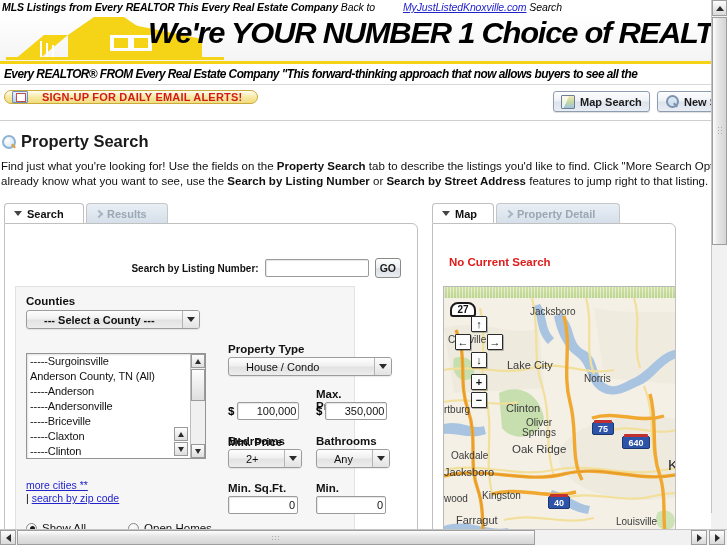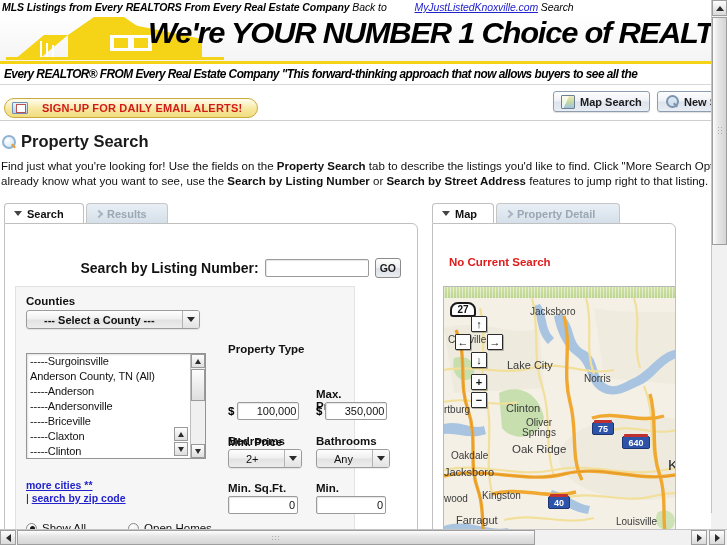--- a/index.html
+++ b/index.html
@@ -56,24 +56,24 @@
     transform: scaleX(0.99); transform-origin: left center;
   }
 
   
   .toolbar {
     position: absolute; left: 0; top: 86px; width: 711px; height: 35px;
     background: #fff; border-bottom: 1px solid #cfcfcf;
   }
   .signup {
     position: absolute; left: 4px; top: 4px;
-    width: 254px; height: 20px; border-radius: 11px;
+    width: 254px; height: 14px; border-radius: 11px;
     border: 1px solid #c9ab3d;
     background: linear-gradient(to bottom,#fffdf0 0%,#f7e9a4 52%,#f1dc7e 100%);
-    display: flex; align-items: center; padding-left: 7px; margin-top: 8px;
+    display: flex; align-items: center; padding-left: 7px;
   }
   .signup .mailicon {
     width: 16px; height: 12px; position: relative; flex: 0 0 auto;
     background: linear-gradient(to bottom,#eaf2fb,#b8d0ea);
     border: 1px solid #6d8fb5; border-radius: 1px;
   }
   .signup .mailicon:after {
     content:""; position:absolute; left: 3px; top: 1px; width: 8px; height: 7px;
     background: #fff; border: 1px solid #c05050;
   }
@@ -173,21 +173,21 @@
   #search-panel { left: 4px; top: 203px; width: 414px; height: 336px; }
   #search-panel .panel-body { height: 316px; }
   #tab-search { left: 0; width: 80px; }
   #tab-results { left: 82px; width: 82px; }
 
   .listingrow {
     position: absolute; left: 0; top: 34px; width: 100%;
     display: flex; align-items: center; justify-content: flex-end;
     padding-right: 16px;
   }
-  .listingrow .lbl { font-size: 14px; font-weight: bold; color: #111; margin-right: 6px; }
+  .listingrow .lbl { font-size: 10px; font-weight: bold; color: #111; margin-right: 6px; }
   .txtin {
     border: 1px solid #9b9b9b; border-radius: 2px;
     background: #fff; height: 18px; font-size: 11px;
     font-family: "Liberation Sans", sans-serif;
     padding: 0 2px; color: #111;
     box-shadow: inset 1px 1px 1px rgba(0,0,0,.10);
   }
   #listing-number-input { width: 104px; }
   #listing-go-button {
     margin-left: 6px; height: 20px; min-width: 26px;
@@ -266,21 +266,21 @@
     background: linear-gradient(to bottom,#fdfdfd,#dedede);
     border: 1px solid #9a9a9a; display: flex; align-items: center; justify-content: center;
   }
   .inner-sb .sbtn2.a { top: 0; } .inner-sb .sbtn2.b { top: 15px; }
   .inner-sb i { width: 0; height: 0; display: block;
     border-left: 3.5px solid transparent; border-right: 3.5px solid transparent; }
   .inner-sb .a i { border-bottom: 5px solid #2b2b2b; }
   .inner-sb .b i { border-top: 5px solid #2b2b2b; }
 
   .linkrow { position: absolute; left: 10px; font-size: 10.5px; }
-  .linkrow a { color: #2222cc; text-decoration: underline; font-weight: bold; }
+  .linkrow a { color: #2222cc; text-decoration: underline; font-weight: normal; }
   #more-cities-link-row { top: 192px; }
   #zip-link-row { top: 205px; }
 
   .radiorow { position: absolute; left: 10px; display: flex; align-items: center; font-size: 11.5px; color: #111; }
   #radio-row-1 { top: 235px; }
   #radio-row-2 { top: 253px; }
   .rdo {
     width: 11px; height: 11px; border-radius: 50%;
     border: 1px solid #888; background: radial-gradient(circle at 35% 30%,#ffffff,#e6e6e6);
     margin-right: 5px; position: relative; flex: 0 0 auto;
@@ -448,21 +448,21 @@
     position: absolute; right: 0; bottom: 16px; width: 16px; height: 16px;
     background: #f1f1f1;
   }
 </style>
 </head>
 <body>
 
 <div id="page">
 
   <div class="topstrap">
-    <span>MLS Listings from Every REALTORS From Every Real Estate Company</span>
+    <span>MLS Listings from Every REALTOR This Every Real Estate Company</span>
     <span class="lt">Back to</span>
     <a href="#">MyJustListedKnoxville.com</a>
     <span class="lt">Search</span>
   </div>
 
   <div class="banner">
     <div class="banner-top">
       <svg class="house" viewBox="0 0 218 43">
         <polygon points="8,43 38,18 62,18 32,43" fill="#f5d316"></polygon>
         <polygon points="62,18 88,0 196,22 196,43 62,43" fill="#f5d316"></polygon>
@@ -578,20 +578,24 @@
           <span class="gap"></span>
           <span class="rdo"></span>
           <span>Open Homes</span>
         </div>
         <div class="radiorow" id="radio-row-2">
           <span class="rdo"></span>
           <span>Just Listed (within 7 days)</span>
         </div>
 
         <div class="fieldlabel" id="prop-type-label">Property Type</div>
+        <div class="selectbox" id="prop-type-select">
+          <span>House / Condo</span>
+          <span class="arrowbox"></span>
+        </div>
 
         <div class="fieldlabel" id="min-price-label">Min. Price</div>
         <div class="fieldlabel" id="max-price-label">Max. Price</div>
         <div class="pricefield" id="min-price-field">
           <span class="dollar">$</span>
           <input class="txtin num" type="text" value="100,000" style="">
         </div>
         <div class="pricefield" id="max-price-field">
           <span class="dollar">$</span>
           <input class="txtin num" type="text" value="350,000" style="">

